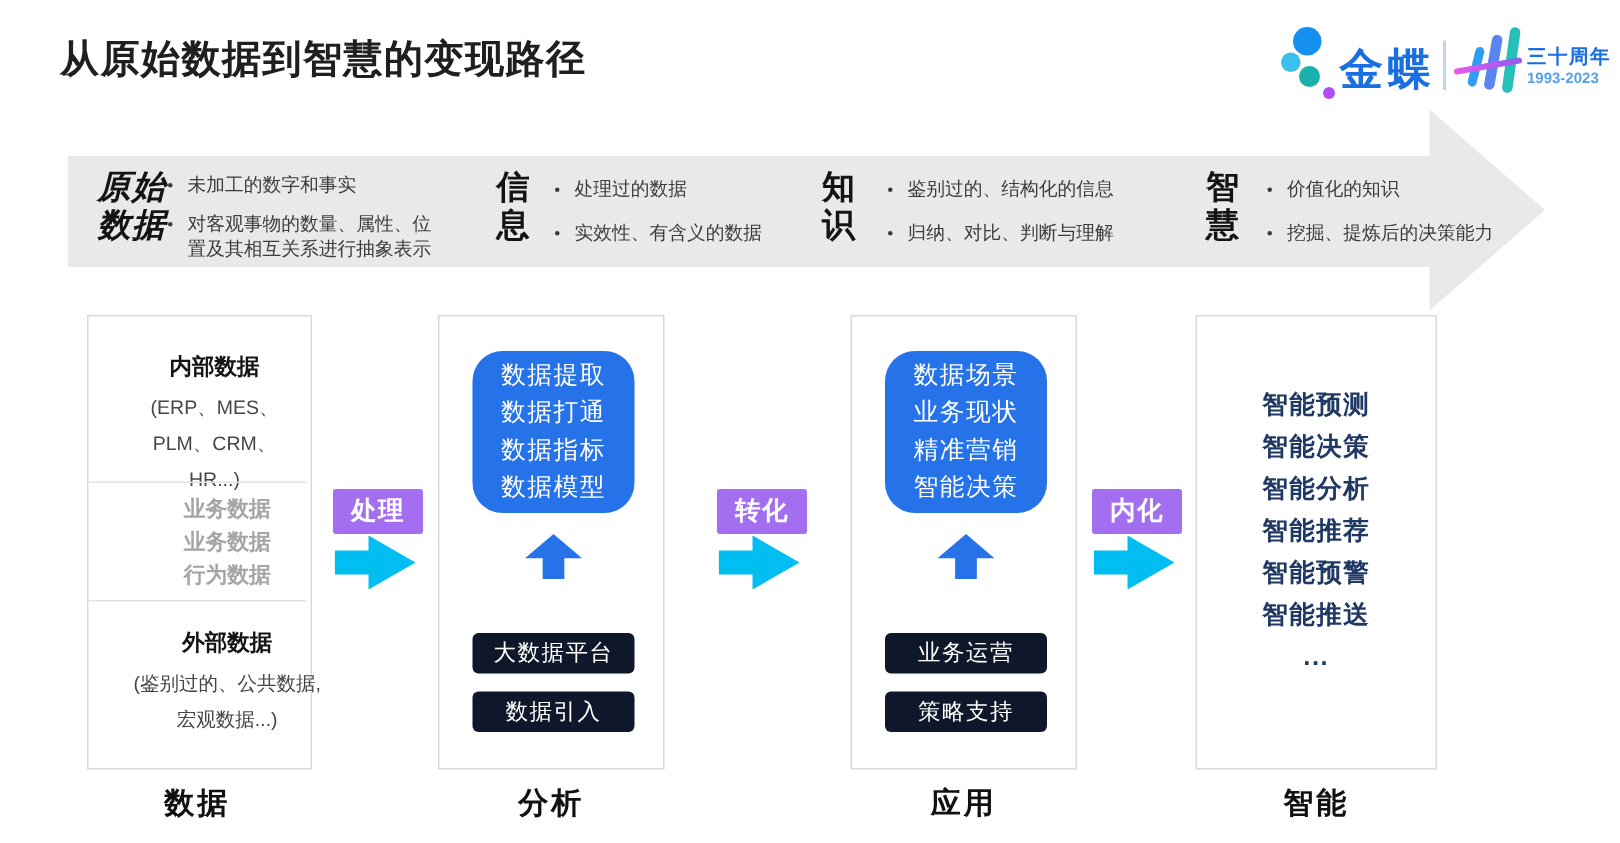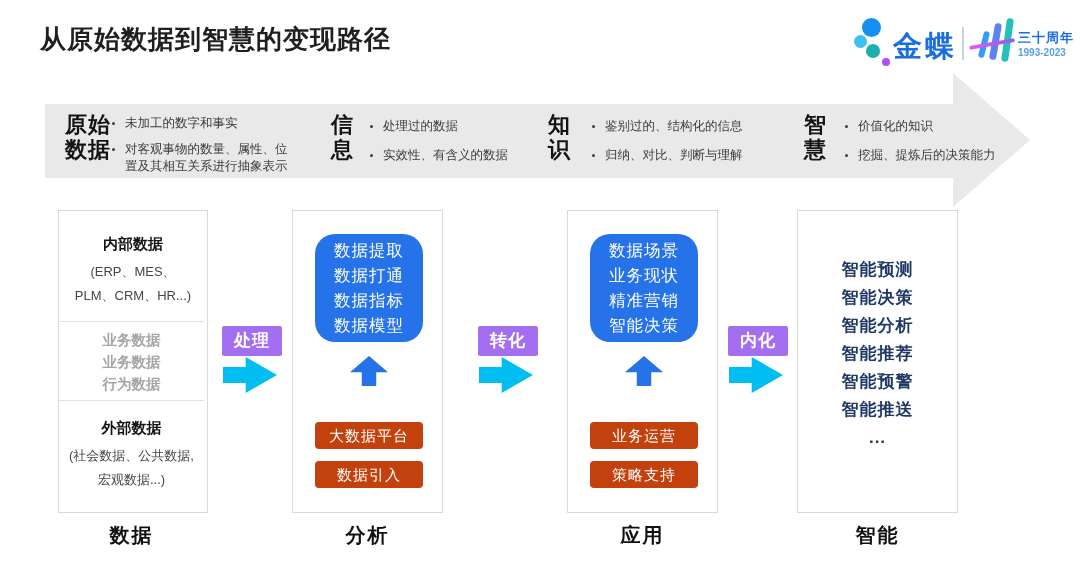--- a/index.html
+++ b/index.html
@@ -44,33 +44,33 @@
     font-size:22px; font-weight:800; color:#141414;
     line-height:25px; letter-spacing:1px; white-space:pre;
   }
   .bullets { }
   .bullet-item { display:flex; margin-bottom:9px; }
   .bullet-dot {
     width:3px; height:3px; border-radius:50%; background:#3c3c3c;
     margin:7px 10px 0 0; flex:none;
   }
   .bullet-text { font-size:12.5px; color:#3c3c3c; line-height:17px; }
-  .stage1-label { left:65px;  top:112px; }
+  .stage1-label { left:65px;  top:112px;font-style:italic; }
   .stage1-bullets { left:112px; top:115px; width:182px; }
   .stage2-label { left:331px; top:112px; }
   .stage2-bullets { left:370px; top:118px; width:180px; }
   .stage3-label { left:548px; top:112px; }
   .stage3-bullets { left:592px; top:118px; width:190px; }
   .stage4-label { left:804px; top:112px; }
   .stage4-bullets { left:845px; top:118px; width:195px; }
   .gapped .bullet-item { margin-bottom:12px; }
 
   
   .col-box { top:210px; height:303px; background:#ffffff; border:1px solid #d9d9d9; }
-  .col-data  { left:58px;  width:150px; }
+  .col-data  { left:58px;  width:150px;padding-left:20px; }
   .col-ana   { left:292px; width:151px; }
   .col-app   { left:567px; width:151px; }
   .col-intel { left:797px; width:161px; }
 
   
   .sec { text-align:center; }
   .sec-divider { left:0; width:145px; height:1px; background:#e2e2e2; }
   .sec-title { font-size:15px; font-weight:800; color:#141414; }
   .sec-detail { font-size:13px; color:#454545; line-height:24px; }
   .mid-item { font-size:14.5px; font-weight:700; color:#a5a5a5; line-height:22px; }
@@ -98,21 +98,21 @@
   .core-line { font-size:16.5px; line-height:25px; letter-spacing:1px; }
   .core-ana { left:315px;text-align:center; } .core-app { left:590px; }
 
   .up-arrow {
     width:38px; height:30px; background:#2572e9; top:356px;
     clip-path:polygon(50% 0%, 100% 54%, 69% 54%, 69% 100%, 31% 100%, 31% 54%, 0% 54%);
   }
   .up-ana { left:350px; } .up-app { left:625px; }
 
   .pill-btn {
-    width:108px; height:27px; background:#c2410c; border-radius:4px;
+    width:108px; height:27px; background:#0f172a; border-radius:4px;
     color:#ffffff; font-size:15px; text-align:center; line-height:27px;
     letter-spacing:1px;
   }
   .btn-ana { left:315px; } .btn-app { left:590px; }
   .btn-row1 { top:422px; } .btn-row2 { top:461px; }
 
   
   .intel-list { left:797px; top:256px; width:161px; text-align:center; }
   .intel-item { font-size:17px; font-weight:800; color:#1f3864; line-height:28px; letter-spacing:1px;text-align:center; }
 
@@ -202,21 +202,21 @@
   </div>
   <div class="abs sec-divider" style="top:110px;"></div>
   <div class="sec abs" style="top:118px; width:145px;">
     <div class="mid-item">业务数据</div>
     <div class="mid-item">业务数据</div>
     <div class="mid-item">行为数据</div>
   </div>
   <div class="abs sec-divider" style="top:189px;"></div>
   <div class="sec abs" style="top:208px; width:145px;">
     <div class="sec-title">外部数据</div>
-    <div class="sec-detail" style="padding:6px 10px 0;">(社会数据、公共数据, 宏观数据...)</div>
+    <div class="sec-detail" style="padding:6px 10px 0;">(鉴别过的、公共数据, 宏观数据...)</div>
   </div>
 </div>
 
 <div class="abs conn-badge conn1-badge">处理</div>
 <div class="abs conn-arrow conn1-arrow"></div>
 
 <div class="abs conn-badge conn2-badge">转化</div>
 <div class="abs conn-arrow conn2-arrow"></div>
 
 <div class="abs conn-badge conn3-badge">内化</div>

